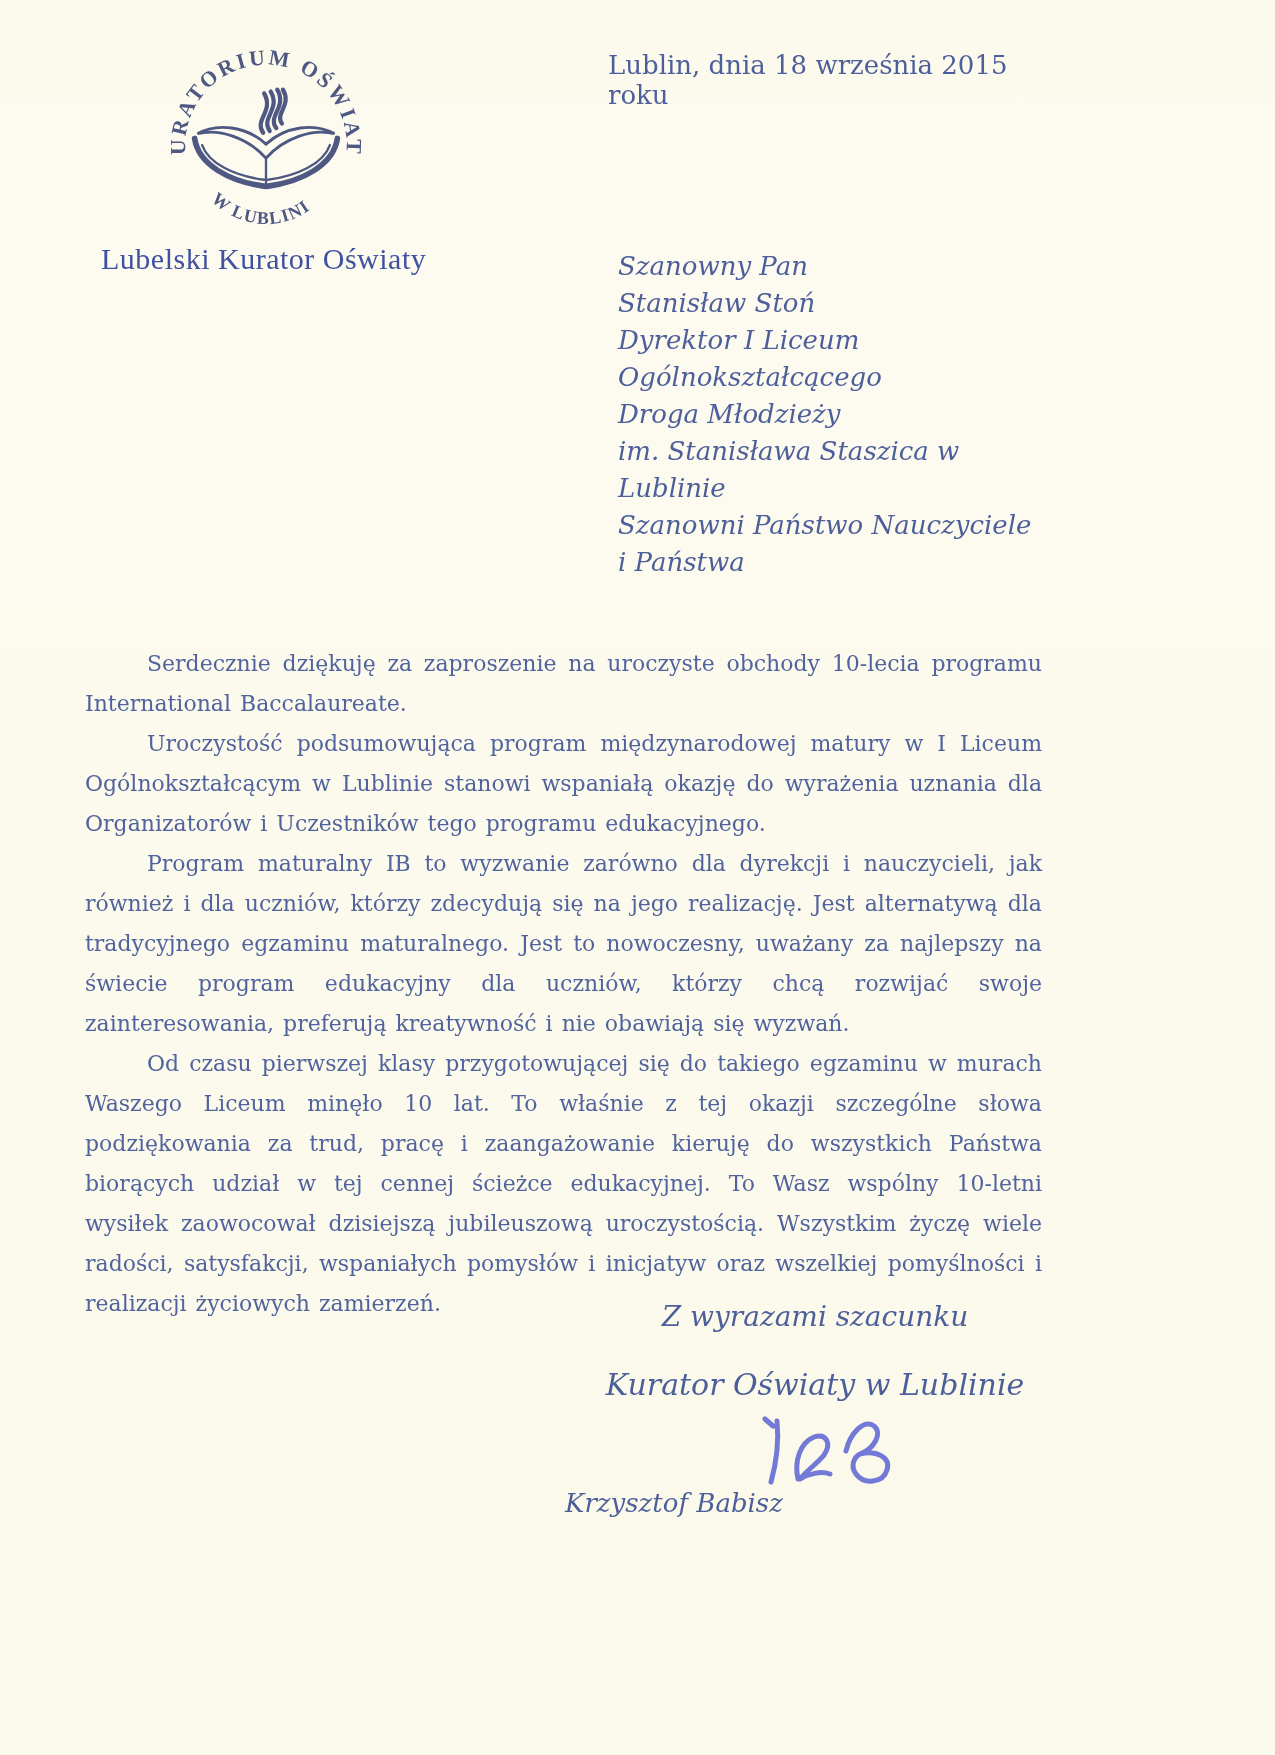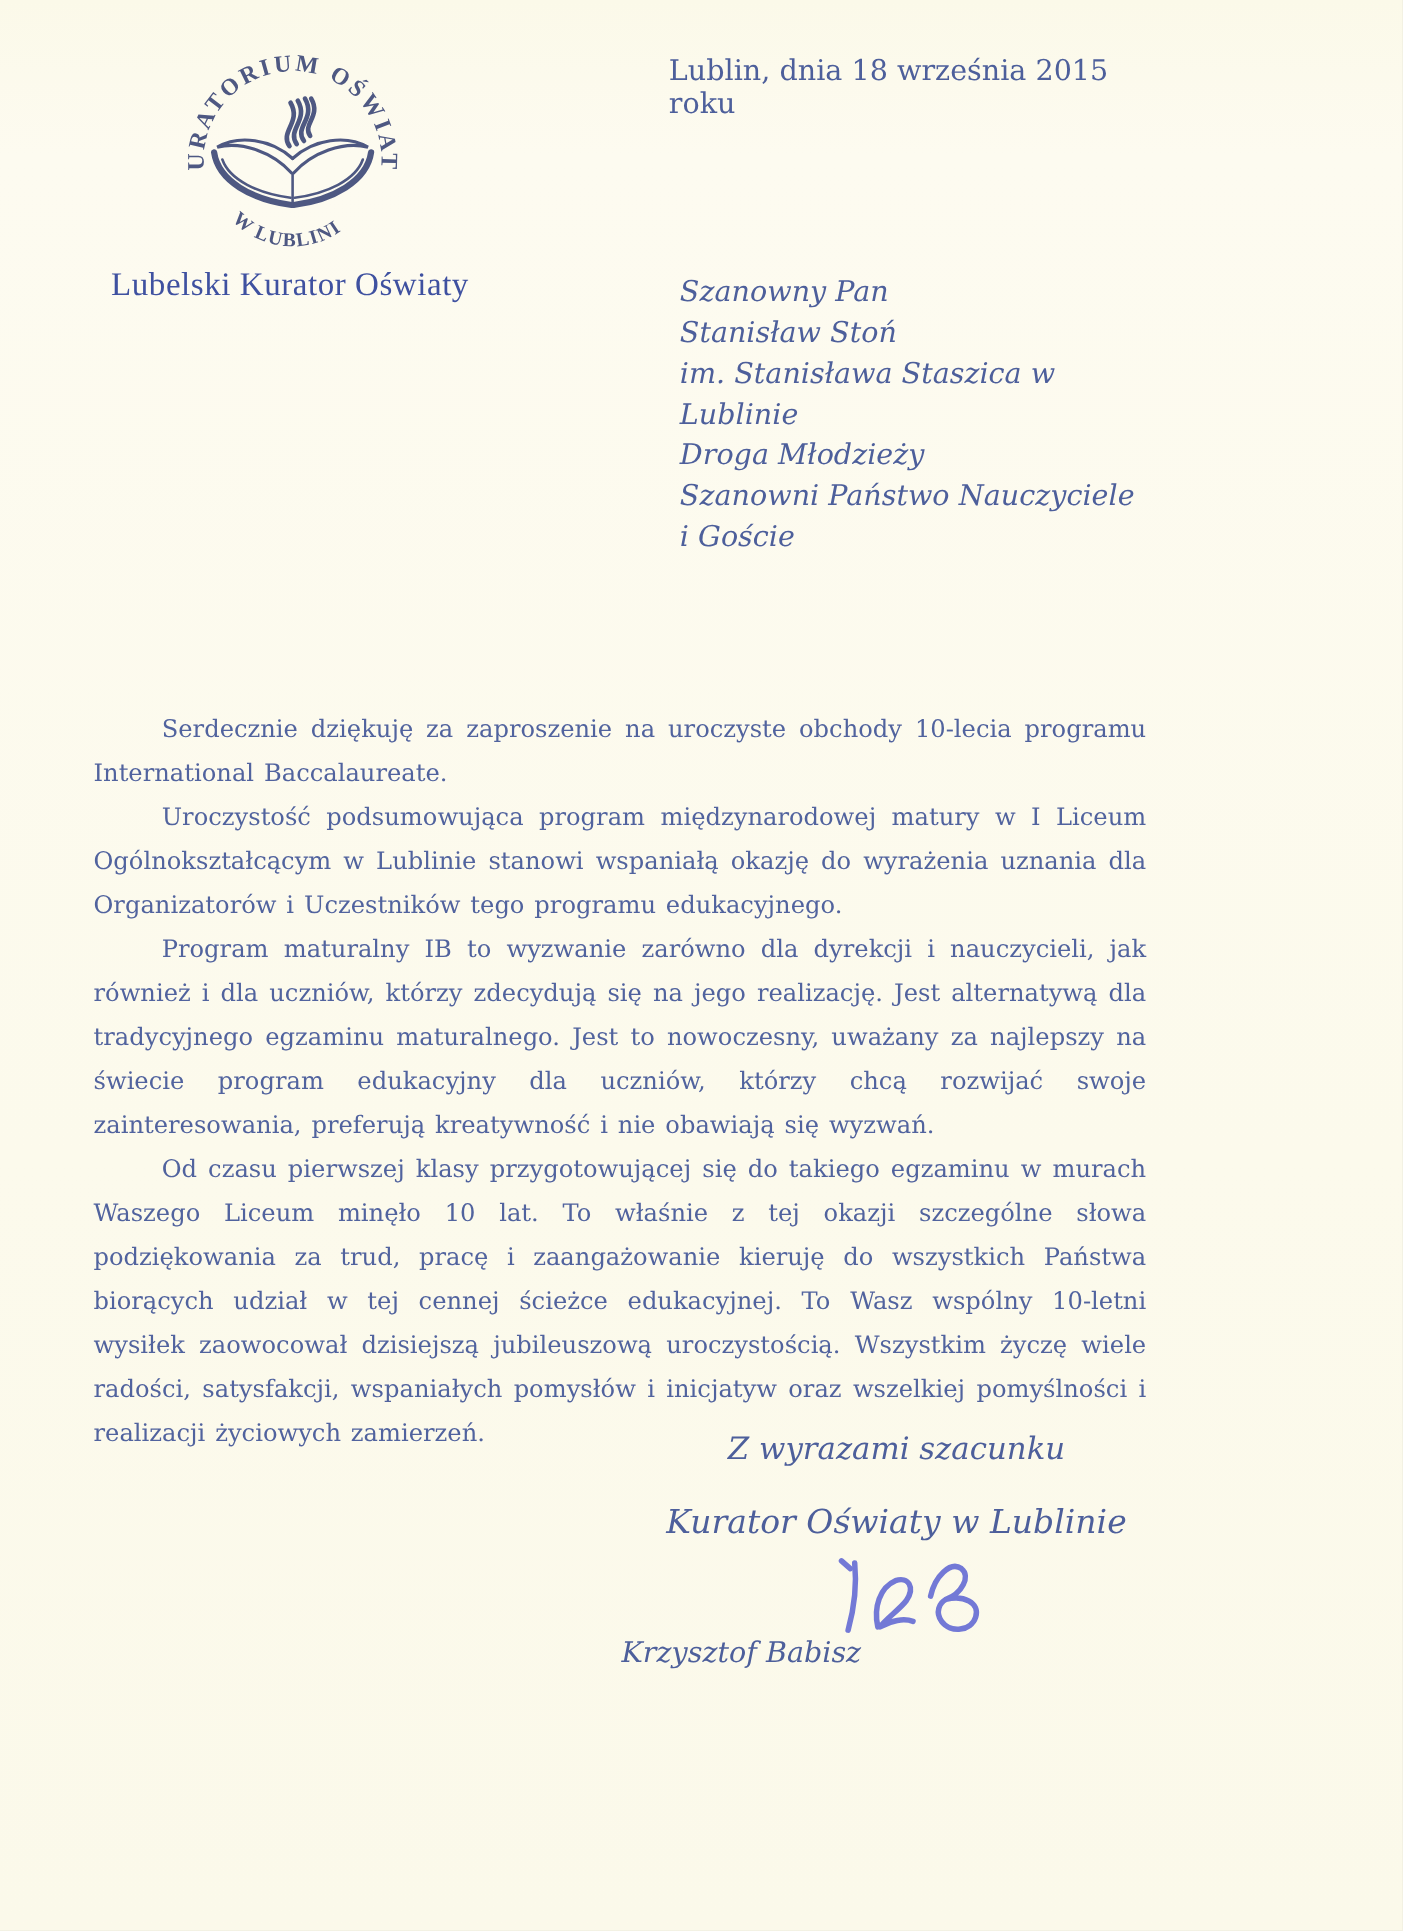--- a/index.html
+++ b/index.html
@@ -86,24 +86,25 @@
     </g>
   </svg>
 
   <h1 class="org-title">Lubelski Kurator Oświaty</h1>
 
   <div class="dateline">Lublin, dnia 18 września 2015 roku</div>
 
   <div class="recipient">
     <div>Szanowny Pan</div>
     <div>Stanisław Stoń</div>
+    <div>Dyrektor I Liceum Ogólnokształcącego</div>
+    <div>Droga Młodzieży</div>
     <div>im. Stanisława Staszica w Lublinie</div>
-    <div>Droga Młodzieży</div>
     <div>Szanowni Państwo Nauczyciele</div>
-    <div>i Goście</div>
+    <div>i Państwa</div>
   </div>
 
   <div class="letter-body">
     <p>Serdecznie dziękuję za zaproszenie na uroczyste obchody 10-lecia programu International Baccalaureate.</p>
     <p>Uroczystość podsumowująca program międzynarodowej matury w I Liceum Ogólnokształcącym w Lublinie stanowi wspaniałą okazję do wyrażenia uznania dla Organizatorów i Uczestników tego programu edukacyjnego.</p>
     <p>Program maturalny IB to wyzwanie zarówno dla dyrekcji i nauczycieli, jak również i dla uczniów, którzy zdecydują się na jego realizację. Jest alternatywą dla tradycyjnego egzaminu maturalnego. Jest to nowoczesny, uważany za najlepszy na świecie program edukacyjny dla uczniów, którzy chcą rozwijać swoje zainteresowania, preferują kreatywność i nie obawiają się wyzwań.</p>
     <p>Od czasu pierwszej klasy przygotowującej się do takiego egzaminu w murach Waszego Liceum minęło 10 lat. To właśnie z tej okazji szczególne słowa podziękowania za trud, pracę i zaangażowanie kieruję do wszystkich Państwa biorących udział w tej cennej ścieżce edukacyjnej. To Wasz wspólny 10-letni wysiłek zaowocował dzisiejszą jubileuszową uroczystością. Wszystkim życzę wiele radości, satysfakcji, wspaniałych pomysłów i inicjatyw oraz wszelkiej pomyślności i realizacji życiowych zamierzeń.</p>
   </div>
 
   <div class="closing">

